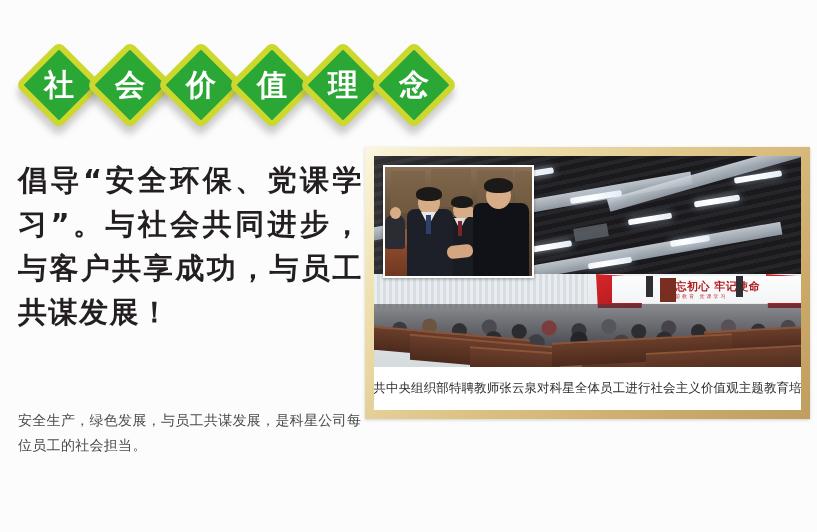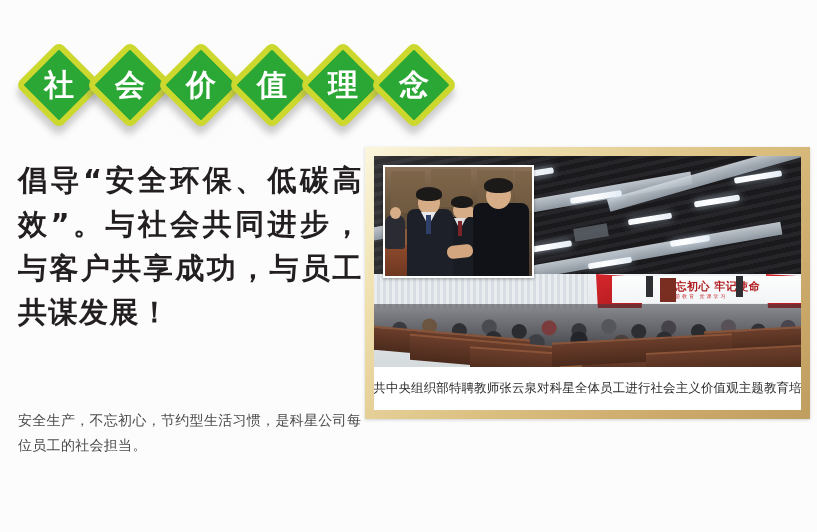--- a/index.html
+++ b/index.html
@@ -454,22 +454,22 @@
     <span class="glyph">值</span>
   </div>
   <div class="diamond d4">
     <span class="glyph">理</span>
   </div>
   <div class="diamond d5">
     <span class="glyph">念</span>
   </div>
 </div>
 
-<div id="main-statement">倡导“安全环保、低碳高效”。与社会共同进步，与客户共享成功，与员工共谋发展！</div>
-<div id="sub-statement">安全生产，不忘初心，节约型生活习惯，是科星公司每位员工的社会担当。</div>
+<div id="main-statement">倡导“安全环保、党课学习”。与社会共同进步，与客户共享成功，与员工共谋发展！</div>
+<div id="sub-statement">安全生产，绿色发展，与员工共谋发展，是科星公司每位员工的社会担当。</div>
 
 <div id="photo-frame">
   <div id="photo-inner">
 
     <div id="photo-hall">
       <div class="ceiling"></div>
       <div class="beam bm1"></div>
       <div class="beam bm3"></div>
       <div class="beam bm2"></div>
       <div class="lightstrip ls1"></div>

